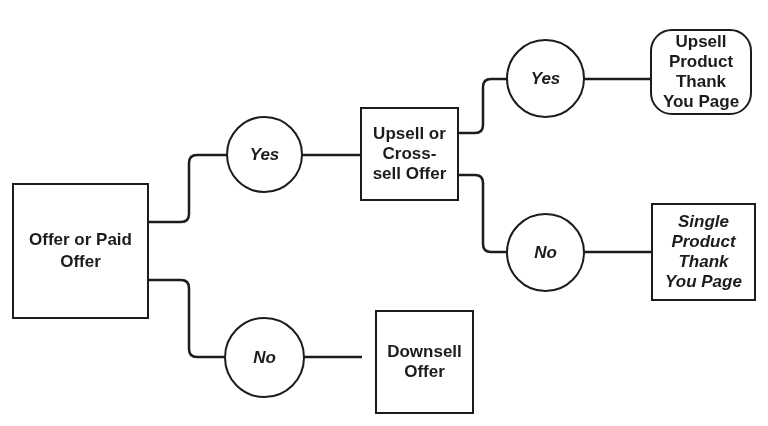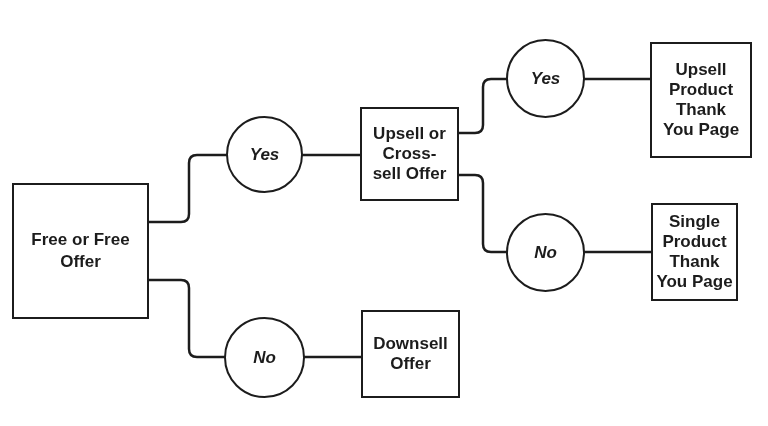--- a/index.html
+++ b/index.html
@@ -36,43 +36,43 @@
     text-align: center;
     white-space: pre-line;
   }
   .circle { border-radius: 50%; font-style: italic; }
 
   
   #free-paid      { left: 12px;  top: 183px; width: 137px; height: 136px; line-height: 1.3; }
   #yes-1          { left: 226px; top: 116px; width: 77px;  height: 77px; }
   #no-1           { left: 224px; top: 317px; width: 81px;  height: 81px; }
   #upsell-cross   { left: 360px; top: 107px; width: 99px;  height: 94px; }
-  #downsell       { left: 361px; top: 310px; width: 99px;  height: 88px; }
+  #downsell       { left: 375px; top: 310px; width: 99px;  height: 104px; }
   #yes-2          { left: 506px; top: 39px;  width: 79px;  height: 79px; }
   #no-2           { left: 506px; top: 213px; width: 79px;  height: 79px; }
-  #upsell-thanks  { left: 650px; top: 42px;  width: 102px; height: 116px; }
-  #single-thanks  { left: 651px; top: 203px; width: 87px; height: 98px; }
+  #upsell-thanks  { left: 650px; top: 29px;  width: 102px; height: 86px; border-radius: 22px; }
+  #single-thanks  { left: 651px; top: 203px; width: 105px; height: 98px; font-style: italic; }
 </style>
 </head>
 <body>
 
 <div class="canvas">
 
   <svg class="connectors" viewBox="0 0 768 426" xmlns="http://www.w3.org/2000/svg">
     <path d="M148 222 H181 Q189 222 189 214 V163 Q189 155 197 155 H227"></path>
     <path d="M148 280 H181 Q189 280 189 288 V349 Q189 357 197 357 H226"></path>
     <path d="M302 155 H361"></path>
     <path d="M303 357 H362"></path>
     <path d="M458 133 H475 Q483 133 483 125 V87 Q483 79 491 79 H507"></path>
     <path d="M458 175 H475 Q483 175 483 183 V244 Q483 252 491 252 H507"></path>
     <path d="M584 79 H651"></path>
     <path d="M584 252 H652"></path>
   </svg>
 
-  <div class="node" id="free-paid">Free or Free
+  <div class="node" id="free-paid">Offer or Paid
 Offer</div>
 
   <div class="node circle" id="yes-1">Yes</div>
 
   <div class="node circle" id="no-1">No</div>
 
   <div class="node" id="upsell-cross">Upsell or
 Cross-
 sell Offer</div>
 

